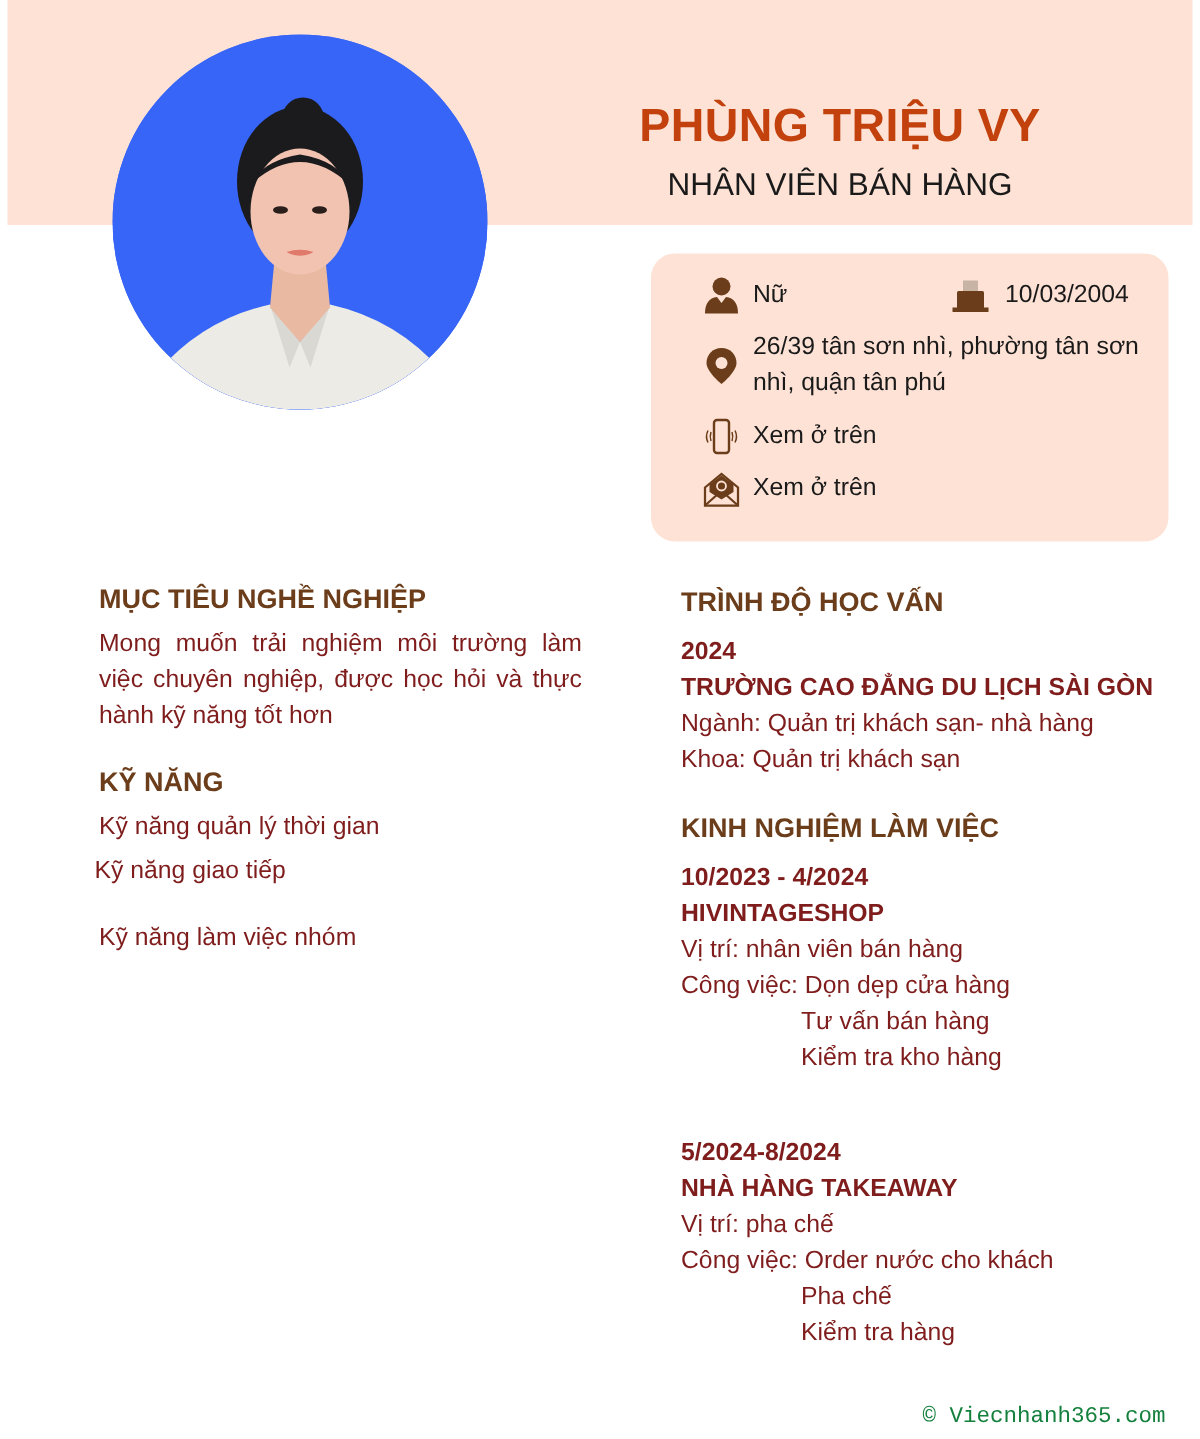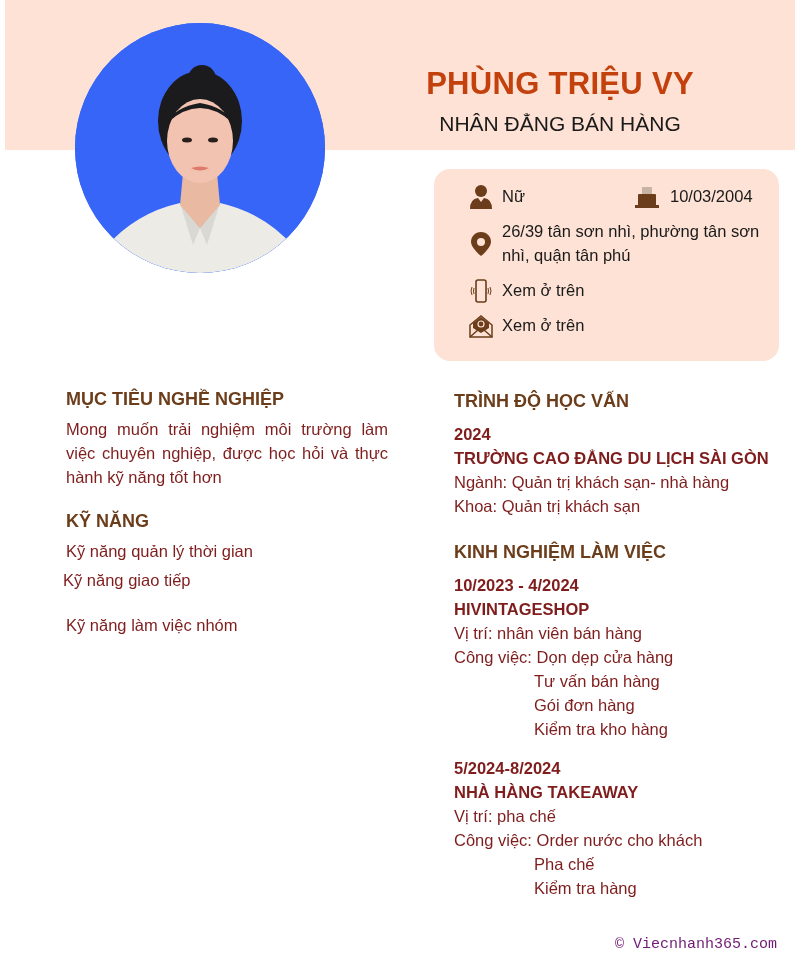--- a/index.html
+++ b/index.html
@@ -18,21 +18,21 @@
   .info-row { position: absolute; display: flex; align-items: flex-start; font-size: 16.5px; line-height: 24px; color: #1a1a1a; }
   .info-row .ic { width: 26px; height: 26px; margin-right: 8px; flex: 0 0 26px; display: flex; align-items: center; justify-content: center; }
   .info-row .ic svg { display: block; }
 
   .section-title { position: absolute; font-size: 18px; font-weight: bold; color: #6b3d1a; }
   .body-text { position: absolute; font-size: 16.5px; line-height: 24px; color: #7f1d1d; }
   .justify { text-align: justify; }
   .bold { font-weight: bold; }
   .indent { padding-left: 80px; }
 
-  .footer { position: absolute; right: 23px; top: 936px; font-family: "Liberation Mono", monospace; font-size: 15px; color: #701a75; }
+  .footer { position: absolute; right: 23px; top: 936px; font-family: "Liberation Mono", monospace; font-size: 15px; color: #15803d; }
 </style>
 </head>
 <body>
 
 <div class="header-band"></div>
 
 <div class="avatar">
   <svg viewBox="0 0 250 250">
     <rect width="250" height="250" fill="#3765f7"></rect>
 
@@ -46,21 +46,21 @@
 
     <ellipse cx="125" cy="118" rx="33" ry="42" fill="#f1c3b0"></ellipse>
     <path d="M92 100 Q125 70 158 100 Q150 84 125 80 Q100 84 92 100 Z" fill="#1b1a1c"></path>
     <ellipse cx="112" cy="117" rx="5" ry="2.5" fill="#2a1e1a"></ellipse>
     <ellipse cx="138" cy="117" rx="5" ry="2.5" fill="#2a1e1a"></ellipse>
     <path d="M116 145 Q125 150 134 145 Q125 142 116 145 Z" fill="#e07a6a"></path>
   </svg>
 </div>
 
 <div class="name">PHÙNG TRIỆU VY</div>
-<div class="job-title">NHÂN ĐẲNG BÁN HÀNG</div>
+<div class="job-title">NHÂN VIÊN BÁN HÀNG</div>
 
 <div class="info-card"></div>
 
 <div class="info-row" style="left:468px; top:184px;">
   <span class="ic">
     <svg width="26" height="26" viewBox="0 0 26 26">
         <circle cx="13" cy="7" r="6" fill="#6b3d1a"></circle>
         <path d="M2 25 Q2 15 10 14 L13 18 L16 14 Q24 15 24 25 Z" fill="#6b3d1a"></path>
       </svg>
   </span>
@@ -128,21 +128,20 @@
 <div class="body-text" style="left:454px; top:494px;">Khoa: Quản trị khách sạn</div>
 
 <div class="section-title" style="left:454px; top:542px;">KINH NGHIỆM LÀM VIỆC</div>
 
 <div class="body-text" style="left:454px; top:573px;">
   <div class="bold">10/2023 - 4/2024</div>
   <div class="bold">HIVINTAGESHOP</div>
   <div>Vị trí: nhân viên bán hàng</div>
   <div><span>Công việc: </span><span>Dọn dẹp cửa hàng</span></div>
   <div class="indent">Tư vấn bán hàng</div>
-  <div class="indent">Gói đơn hàng</div>
   <div class="indent">Kiểm tra kho hàng</div>
 </div>
 
 <div class="body-text" style="left:454px; top:756px;">
   <div class="bold">5/2024-8/2024</div>
   <div class="bold">NHÀ HÀNG TAKEAWAY</div>
   <div>Vị trí: pha chế</div>
   <div><span>Công việc: </span><span>Order nước cho khách</span></div>
   <div class="indent">Pha chế</div>
   <div class="indent">Kiểm tra hàng</div>

